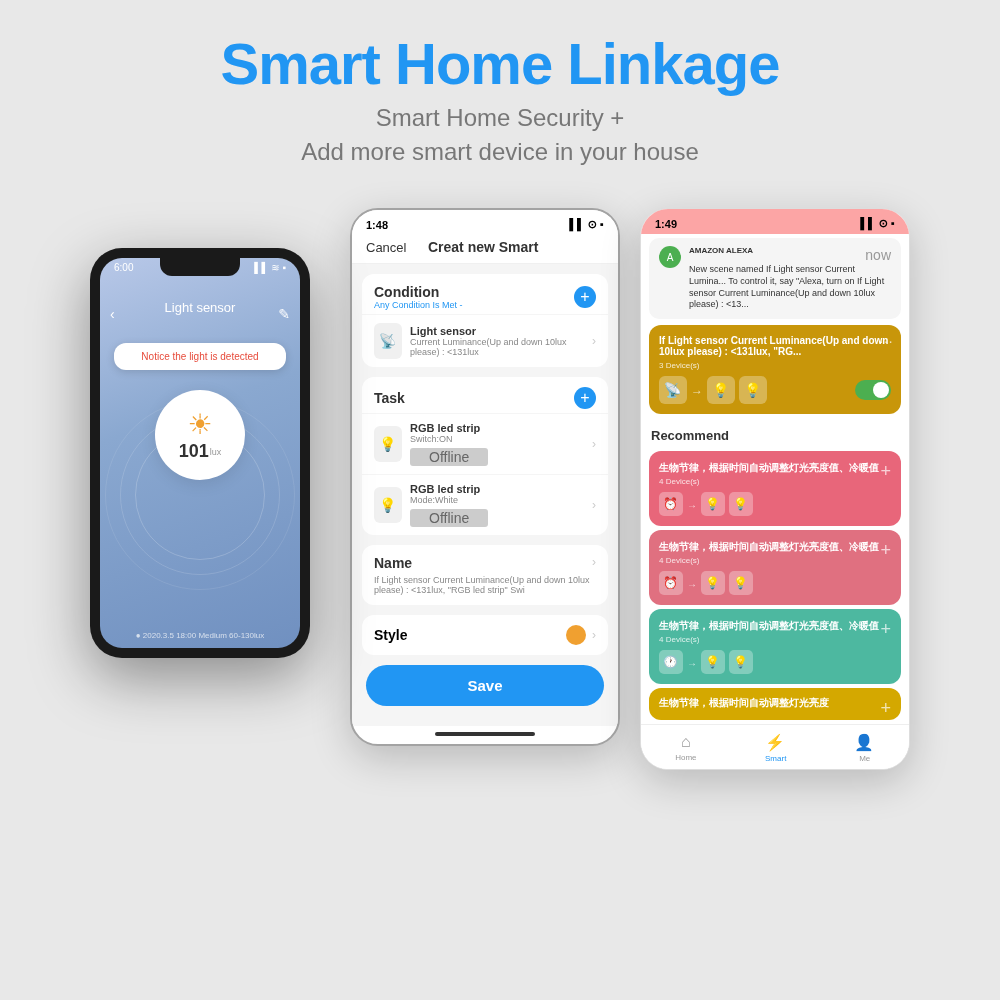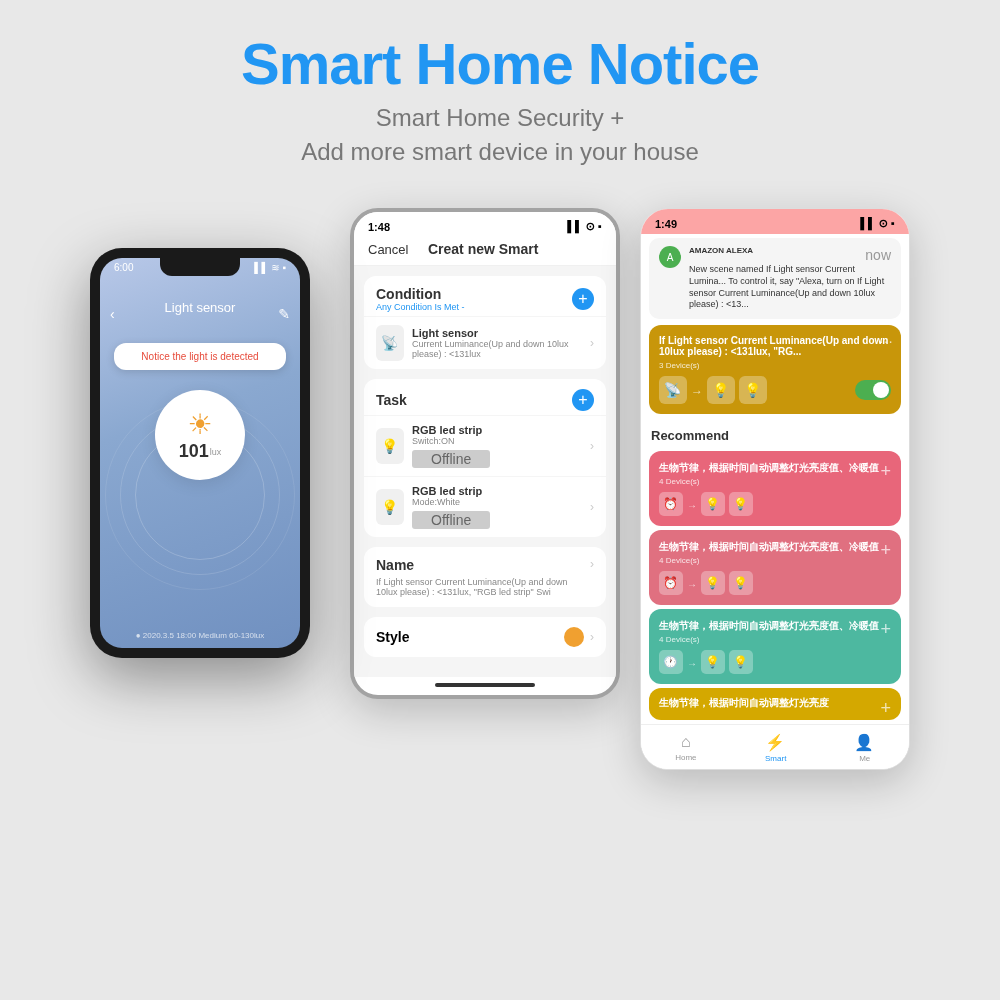--- a/index.html
+++ b/index.html
@@ -151,21 +151,21 @@
     
     .mid-phone-wrap {
       width: 270px;
       flex-shrink: 0;
     }
     .mid-phone {
       background: #fff;
       border-radius: 28px;
       box-shadow: 0 12px 40px rgba(0,0,0,0.2);
       overflow: hidden;
-      border: 4px solid #a3a3a3;
+      border: 2px solid #a3a3a3;
     }
     .mid-status-bar {
       background: #fff;
       display: flex;
       justify-content: space-between;
       align-items: center;
       padding: 8px 14px 4px;
       font-size: 11px;
       font-weight: 600;
     }
@@ -457,21 +457,21 @@
       color: #999;
       gap: 2px;
     }
     .right-nav-item.active { color: #2196F3; }
     .right-nav-icon { font-size: 16px; }
   </style>
 </head>
 <body>
 
 <div class="header">
-  <div class="header-title">Smart Home Notice</div>
+  <div class="header-title">Smart Home Linkage</div>
   <div class="header-subtitle">
     <span>Smart Home Security +</span><br>
     <span>Add more smart device in your house</span>
   </div>
 </div>
 
 <div class="phones-area">
 
   <div class="left-phone-wrap">
     <div class="left-phone">
@@ -577,20 +577,21 @@
         </div>
 
         <div class="mid-style-section">
           <div class="mid-style-label">Style</div>
           <div style="display:flex; align-items:center; gap:6px;">
             <div class="mid-style-dot"></div>
             <span class="mid-item-arrow">›</span>
           </div>
         </div>
 
+        <div class="mid-save-btn">Save</div>
       </div>
       <div class="mid-home-bar"></div>
     </div>
   </div>
 
   <div class="right-phone-wrap">
     <div class="right-phone">
 
       <div class="right-status-bar">
         <span>1:49</span>

